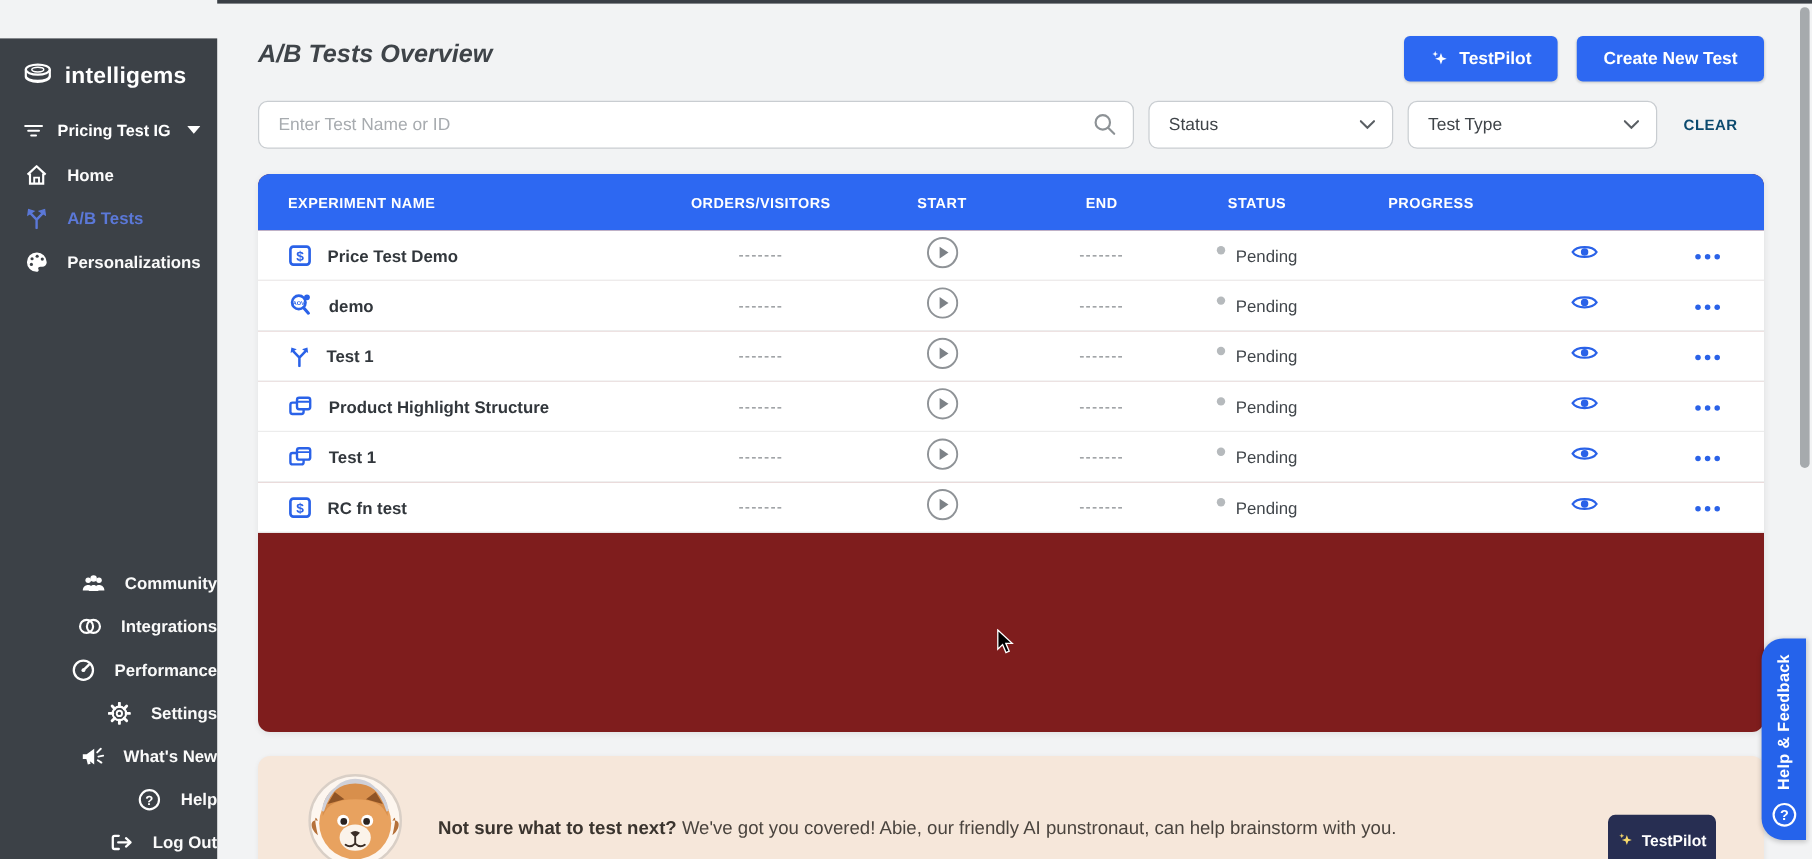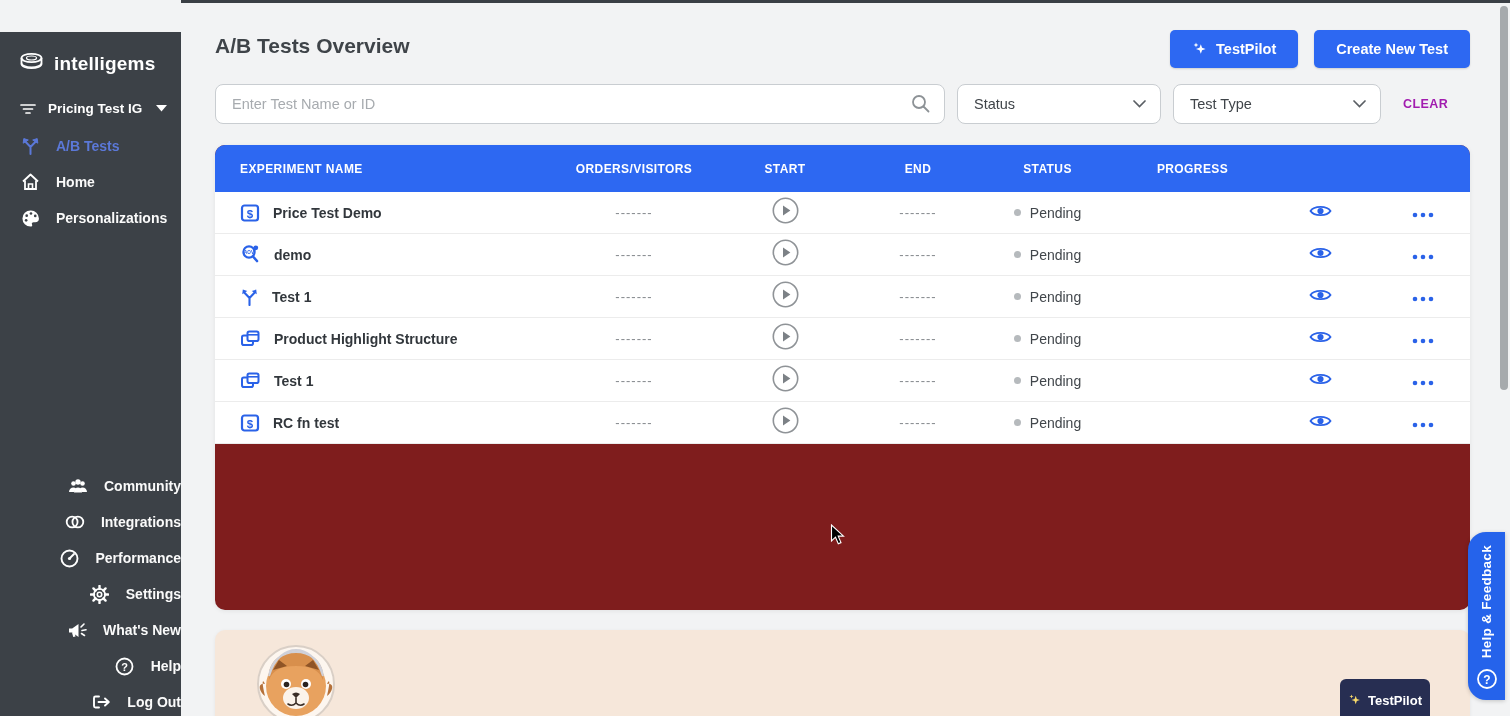--- a/index.html
+++ b/index.html
@@ -19,46 +19,46 @@
   .nav-item.active { color:#5b78d8; }
   .nav-item.active svg * { stroke:#5b78d8 !important; }
   .nav-item.active svg .fl { fill:#5b78d8 !important; }
   .nav-bottom { margin-top:auto; padding-bottom:28px;align-items:flex-end; }
   .icn svg { display:block; }
 
   
   .main { position:absolute; left:181px; top:0; right:0; height:716px; background:#f2f3f4; }
   .topstrip { position:absolute; left:0; top:0; right:0; height:3px; background:#3a3f45; z-index:9; }
   .topbar { display:flex; justify-content:space-between; align-items:flex-start; padding:30px 40px 0 34px; }
-  .page-title { font-size:21px; font-weight:700; color:#3f4449; padding-top:4px; }
+  .page-title { font-size:21px; font-weight:700; color:#3f4449; padding-top:4px;font-style:italic; }
   .top-buttons { display:flex; gap:16px; }
   .btn-blue { background:#2d68f2; color:#fff; border:none; border-radius:5px; font-family:inherit; font-size:14.5px; font-weight:700; height:38px; padding:0 22px; cursor:pointer; display:flex; align-items:center; gap:8px; box-shadow:0 1px 2px rgba(0,0,0,.15); }
 
   .filter-row { display:flex; align-items:center; margin:22px 40px 0 34px; height:28px; }
   .search-wrap { position:relative; width:730px; height:40px; }
   .search-input { width:100%; height:100%; border:1px solid #c9cdd1; border-radius:8px; padding:0 44px 0 16px; font-family:inherit; font-size:14.5px; color:#3f4449; background:#fff; outline:none; }
   .search-input::placeholder { color:#a7abaf; }
   .search-icon { position:absolute; right:14px; top:9px; cursor:pointer; }
   .select { width:204px; height:40px; margin-left:12px; background:#fff; border:1px solid #c9cdd1; border-radius:8px; display:flex; align-items:center; justify-content:space-between; padding:0 14px 0 16px; font-size:14.5px; color:#3f4449; cursor:pointer; }
   .select.tt { width:208px; }
-  .clear-link { margin-left:22px; font-size:12.5px; font-weight:700; letter-spacing:.4px; color:#a21caf; cursor:pointer; }
+  .clear-link { margin-left:22px; font-size:12.5px; font-weight:700; letter-spacing:.4px; color:#0c4a6e; cursor:pointer; }
 
   
   .card { margin:27px 40px 0 34px; width:1255px; height:465px; background:#7f1d1d; border-radius:10px; box-shadow:0 1px 5px rgba(0,0,0,.07); overflow:hidden; }
   .tgrid { display:grid; grid-template-columns:minmax(0,1fr) 150px 152px 114px 145px 145px 110px 95px; align-items:center; }
   .thead { background:#2d68f2; color:#fff; height:47px; font-size:12px; font-weight:700; letter-spacing:.4px; }
   .th { text-align:center; }
   .th.left { text-align:left; padding-left:25px; }
   .trow { height:42px; border-bottom:1px solid #ececec; background:#fff; }
   .cell { text-align:center; }
   .c-name { display:flex; align-items:center; gap:13px; padding-left:25px; text-align:left; cursor:pointer; }
   .rname { font-size:14px; font-weight:700; color:#32373c; }
   .dash { color:#85898d; font-size:13px; letter-spacing:1px; }
   .playbtn { background:none; border:none; cursor:pointer; padding:0; display:inline-flex; }
-  .status-cell { display:flex; align-items:center; justify-content:center; gap:9px; font-size:14px; color:#41464b; }
+  .status-cell { display:flex; align-items:flex-start; justify-content:center; gap:9px; font-size:14px; color:#41464b; }
   .sdot { width:7px; height:7px; border-radius:50%; background:#b6babd; display:inline-block; }
   .eye, .dots { cursor:pointer; display:inline-flex; }
 
   
   .banner { position:relative; margin:20px 40px 0 34px; width:1255px; height:120px; background:#f6e7da; border-radius:10px; box-shadow:0 1px 4px rgba(0,0,0,.06); }
   .mascot { position:absolute; left:38px; top:10px; }
   .banner-text { position:absolute; left:150px; top:52px; font-size:15.5px; color:#4a443e; width:960px; }
   .banner-text b { color:#3a342e; font-weight:700; }
   .btn-dark { position:absolute; left:1125px; top:49px; width:90px; height:42px; background:#272e52; color:#fff; border:none; border-radius:6px; font-family:inherit; font-size:13px; font-weight:700; cursor:pointer; display:flex; align-items:center; justify-content:center; gap:6px; }
 
@@ -92,39 +92,39 @@
           </svg>
       </span>
       <span class="workspace-label">Pricing Test IG</span>
       <span class="icn">
         <svg width="11" height="7" viewBox="0 0 11 7">
             <polygon points="0,0 11,0 5.5,6.5" fill="#fff"></polygon>
           </svg>
       </span>
     </div>
     <div class="nav" id="nav-top">
+        <div class="nav-item">
+          <span class="icn">
+            <svg width="19" height="18" viewBox="0 0 19 18">
+              <path d="M2 8.5L9.5 1.5L17 8.5" fill="none" stroke="#fff" stroke-width="1.8" stroke-linejoin="round"></path>
+              <path d="M4 7.5V16h11V7.5" fill="none" stroke="#fff" stroke-width="1.8"></path>
+              <path d="M7.5 16v-5h4v5" fill="none" stroke="#fff" stroke-width="1.6"></path>
+            </svg>
+          </span>
+          <span>Home</span>
+        </div>
         <div class="nav-item active">
           <span class="icn">
             <svg width="19" height="18" viewBox="0 0 19 18">
               <path d="M9.5 17v-7M9.5 10L4.5 4.8M9.5 10l5-5.2" fill="none" stroke="#fff" stroke-width="2" stroke-linecap="round"></path>
               <path class="fl" d="M2.2 6.2L2.8 1.6 7.3 3z" fill="#fff"></path>
               <path class="fl" d="M16.8 6.2L16.2 1.6 11.7 3z" fill="#fff"></path>
             </svg>
           </span>
           <span>A/B Tests</span>
-        </div>
-        <div class="nav-item">
-          <span class="icn">
-            <svg width="19" height="18" viewBox="0 0 19 18">
-              <path d="M2 8.5L9.5 1.5L17 8.5" fill="none" stroke="#fff" stroke-width="1.8" stroke-linejoin="round"></path>
-              <path d="M4 7.5V16h11V7.5" fill="none" stroke="#fff" stroke-width="1.8"></path>
-              <path d="M7.5 16v-5h4v5" fill="none" stroke="#fff" stroke-width="1.6"></path>
-            </svg>
-          </span>
-          <span>Home</span>
         </div>
         <div class="nav-item">
           <span class="icn">
             <svg width="19" height="18" viewBox="0 0 20 19">
               <path d="M10 1.5a8.5 8.5 0 1 0 0 17c1.7 0 2.2-1.1 1.6-2.2-.6-1.2.1-2.3 1.7-2.3h1.6a4 4 0 0 0 4-4 8.5 8.5 0 0 0-8.9-8.5z" fill="#fff"></path>
               <circle cx="6" cy="7" r="1.4" fill="#3c4147"></circle>
               <circle cx="10.5" cy="4.8" r="1.4" fill="#3c4147"></circle>
               <circle cx="15" cy="7.3" r="1.4" fill="#3c4147"></circle>
               <circle cx="5.4" cy="12" r="1.4" fill="#3c4147"></circle>
             </svg>
@@ -516,20 +516,21 @@
           <path d="M43 12 C30 12 18 20 16 36 C22 16 34 10 43 10 C52 10 64 16 70 36 C68 20 56 12 43 12z" fill="#e9e9ee" stroke="#cfd0d8" stroke-width="2"></path>
           <ellipse cx="43" cy="58" rx="13" ry="11" fill="#fbf3ea"></ellipse>
           <circle cx="33" cy="44" r="5" fill="#fff"></circle>
             <circle cx="53" cy="44" r="5" fill="#fff"></circle>
           <circle cx="33.5" cy="44.5" r="2.8" fill="#2a2320"></circle>
             <circle cx="52.5" cy="44.5" r="2.8" fill="#2a2320"></circle>
           <path d="M39 54 q4 -3 8 0 l-4 4z" fill="#3a2d26"></path>
           <path d="M43 58 v5 M43 63 q-4 4 -8 1 M43 63 q4 4 8 1" fill="none" stroke="#3a2d26" stroke-width="1.6" stroke-linecap="round"></path>
         </svg>
       </span>
+      <div class="banner-text"><b>Not sure what to test next?</b><span> We've got you covered! Abie, our friendly AI punstronaut, can help brainstorm with you.</span></div>
       <button class="btn-dark">
         <span class="icn">
           <svg width="14" height="14" viewBox="0 0 20 20">
               <path d="M11 4l1.6 4.4L17 10l-4.4 1.6L11 16l-1.6-4.4L5 10l4.4-1.6z" fill="#f7d96b"></path>
               <path d="M5 2l.8 2.2L8 5l-2.2.8L5 8l-.8-2.2L2 5l2.2-.8z" fill="#f7d96b"></path>
             </svg>
         </span>
         <span>TestPilot</span>
       </button>
     </div>

